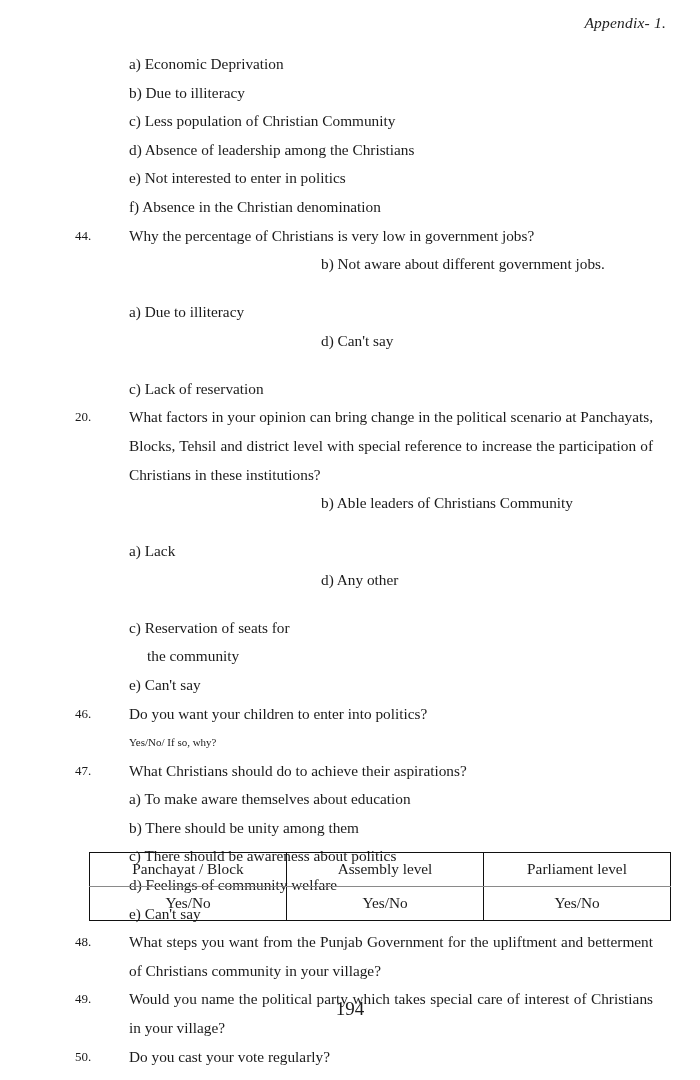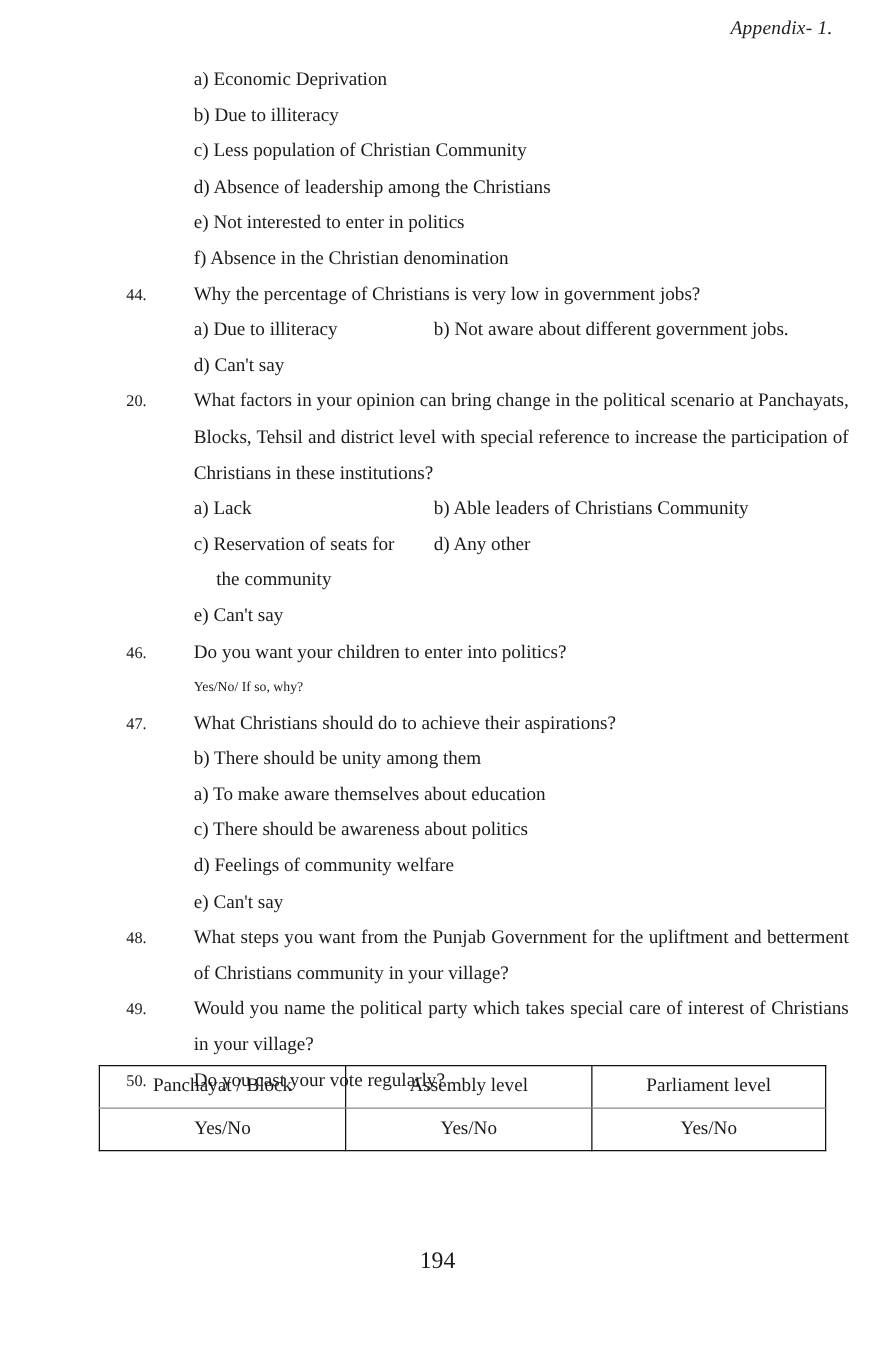--- a/index.html
+++ b/index.html
@@ -28,21 +28,21 @@
     width: 666px;
     text-align: right;
     font-style: italic;
     font-size: 15.5px;
     letter-spacing: 0.2px;
     color: #222;
   }
   .content {
     position: absolute;
     top: 50px;
-    left: 101px;
+    left: 75px;
     width: 578px;
   }
   .row {
     display: flex;
     align-items: flex-start;
     font-size: 15.3px;
     line-height: 28.6px;
   }
   .num {
     width: 54px;
@@ -62,20 +62,21 @@
   }
   .optline {
     margin-left: 54px;
     font-size: 15.3px;
     line-height: 28.6px;
     display: flex;
   }
   .optline .col1 {
     width: 192px;
     flex: 0 0 192px;
+    margin-top: 48px;
   }
   .optline .col2 {
     flex: 1 1 auto;
   }
   .optline.single {
     display: block;
   }
   .opt-wrap {
     margin-left: 54px;
     padding-left: 18px;
@@ -83,21 +84,21 @@
     line-height: 28.6px;
   }
   .subline {
     margin-left: 54px;
     font-size: 11px;
     line-height: 28.6px;
   }
 
   .vote-table {
     position: absolute;
-    left: 79px;
+    left: 89px;
     top: 852px;
     width: 578px;
     border-collapse: collapse;
     table-layout: fixed;
   }
   .vote-table td {
     border: 1px solid #111111;
     text-align: center;
     font-size: 15.3px;
     padding: 6px 0 7px 0;
@@ -154,20 +155,21 @@
 
     <div class="row">
       <div class="num">44.</div>
       <div class="qtext nojustify">Why the percentage of Christians is very low in government jobs?</div>
     </div>
     <div class="optline">
       <span class="col1">a) Due to illiteracy</span>
       <span class="col2">b) Not aware about different government jobs.</span>
     </div>
     <div class="optline">
+      <span class="col1">c) Lack of reservation</span>
       <span class="col2">d) Can't say</span>
     </div>
 
     <div class="row">
       <div class="num">20.</div>
       <div class="qtext">What factors in your opinion can bring change in the political scenario at Panchayats, Blocks, Tehsil and district level with special reference to increase the participation of Christians in these institutions?</div>
     </div>
     <div class="optline">
       <span class="col1">a) Lack</span>
       <span class="col2">b) Able leaders of Christians Community</span>
@@ -185,24 +187,24 @@
       <div class="num">46.</div>
       <div class="qtext nojustify">Do you want your children to enter into politics?</div>
     </div>
     <div class="subline">Yes/No/ If so, why?</div>
 
     <div class="row">
       <div class="num">47.</div>
       <div class="qtext nojustify">What Christians should do to achieve their aspirations?</div>
     </div>
     <div class="optline single">
+      <span>a) To make aware themselves about education</span>
+    </div>
+    <div class="optline single">
       <span>b) There should be unity among them</span>
-    </div>
-    <div class="optline single">
-      <span>a) To make aware themselves about education</span>
     </div>
     <div class="optline single">
       <span>c) There should be awareness about politics</span>
     </div>
     <div class="optline single">
       <span>d) Feelings of community welfare</span>
     </div>
     <div class="optline single">
       <span>e) Can't say</span>
     </div>

